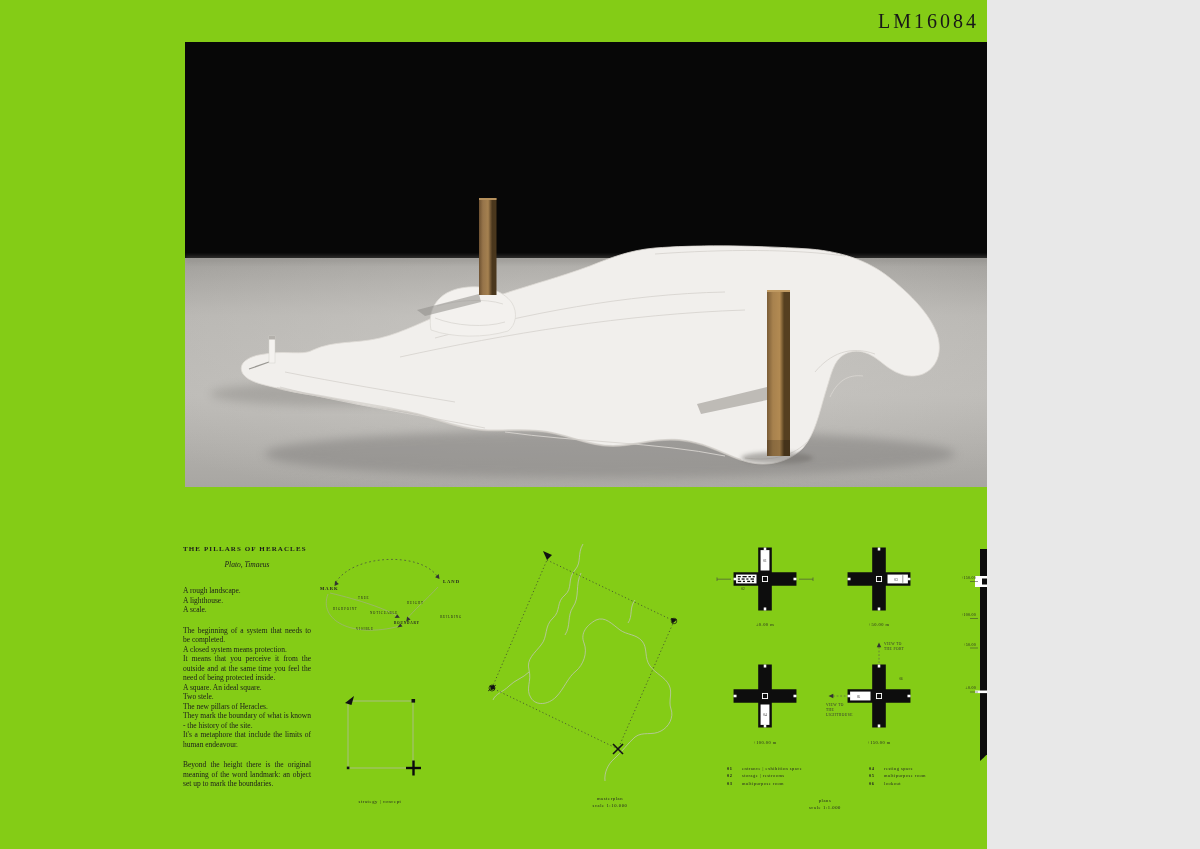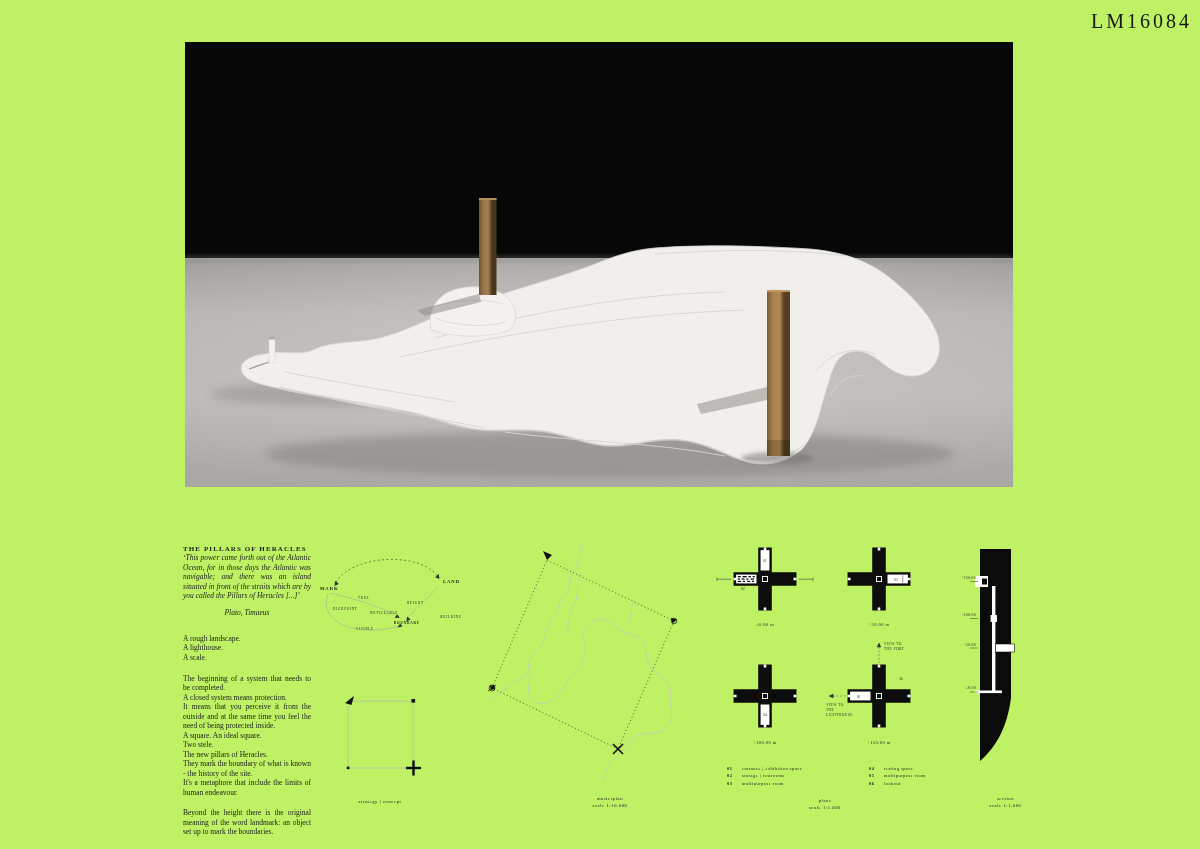--- a/index.html
+++ b/index.html
@@ -1,16 +1,16 @@
 <!DOCTYPE html>
 <html><head>
 <meta charset="utf-8">
 <style>
   html,body{margin:0;padding:0;background:#e8e8e8;}
-  .page{position:relative;width:1200px;height:849px;background:#bef264;overflow:hidden;
+  .page{position:relative;width:987px;height:849px;background:#84cc16;overflow:hidden;
         font-family:"Liberation Serif",serif;color:#1c1c1c;}
   .code{position:absolute;top:10px;right:8px;font-size:20px;letter-spacing:3px;color:#181818;}
 
   .photo{position:absolute;left:185px;top:42px;width:828px;height:445px;}
 
   .essay{position:absolute;left:183px;top:545px;width:128px;}
   .essay-title{font-size:7px;font-weight:bold;letter-spacing:1.1px;}
   .quote{font-style:italic;font-size:7.5px;line-height:1.28;text-align:justify;white-space:pre-line;}
   .attribution{font-size:7.5px;font-style:italic;text-align:center;margin-top:7px;}
   .para{font-size:7.5px;line-height:1.27;text-align:justify;white-space:pre-line;margin-top:11px;}
@@ -158,21 +158,20 @@
       <ellipse cx="592" cy="416" rx="36" ry="6" fill="#6e6c68" opacity=".5" filter="url(#soft2)"></ellipse>
       <rect x="582" y="248" width="17" height="166" fill="url(#pillarR)"></rect>
       <rect x="599" y="248" width="6" height="166" fill="#553f20"></rect>
       <rect x="582" y="248" width="23" height="2" fill="#c09a62"></rect>
       <rect x="582" y="398" width="23" height="16" fill="#000" opacity=".18"></rect>
     </g>
   </svg>
 
   <div class="essay">
     <div class="essay-title">THE PILLARS OF HERACLES</div>
-    <div class="quote">‘This power came forth out of the Atlantic Ocean, for in those days the Atlantic was navigable; and there was an island situated in front of the straits which are by you called the Pillars of Heracles [...]’</div>
     <div class="attribution">Plato, Timaeus</div>
     <div class="para first">A rough landscape.
 A lighthouse.
 A scale.</div>
     <div class="para">The beginning of a system that needs to be completed.
 A closed system means protection.
 It means that you perceive it from the outside and at the same time you feel the need of being protected inside.
 A square. An ideal square.
 Two stele.
 The new pillars of Heracles.

